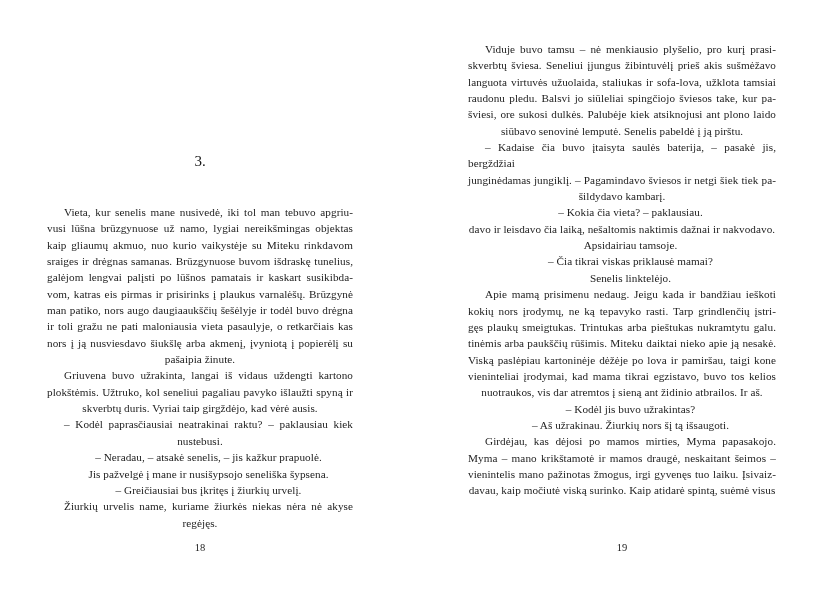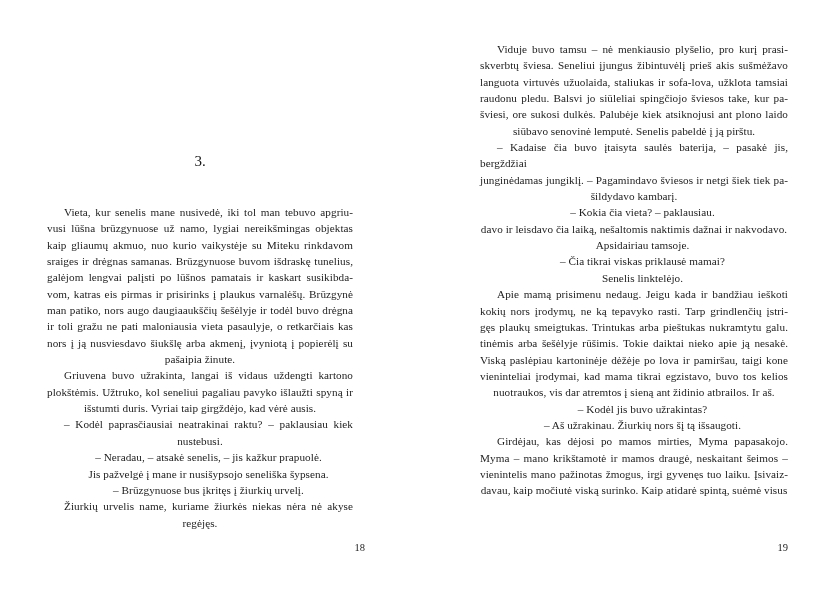--- a/index.html
+++ b/index.html
@@ -15,21 +15,21 @@
     overflow: hidden;
     font-family: "Liberation Serif", "DejaVu Serif", serif;
     color: #1c1c1c;
   }
   .page {
     position: absolute;
     top: 0;
     height: 610px;
   }
   .page.left  { left: 47px;  width: 306px; }
-  .page.right { left: 468px; width: 308px; margin-left: 12px; }
+  .page.right { left: 468px; width: 308px; }
 
   .chapter-heading {
     position: absolute;
     top: 151px;
     left: 0;
     width: 100%;
     text-align: center;
     font-size: 15px;
     line-height: 20px;
     color: #161616;
@@ -57,22 +57,22 @@
   .line.first { text-indent: 17px; }
 
   .page-number {
     position: absolute;
     top: 542px;
     left: 0;
     width: 100%;
     font-size: 10.5px;
     color: #1c1c1c;
   }
-  .page.left  .page-number { text-align: right; margin-left: 12px; }
-  .page.right .page-number { text-align: right; }
+  .page.left  .page-number { text-align: center; }
+  .page.right .page-number { text-align: center; }
 </style>
 </head>
 <body>
 
 <div class="spread">
 
   <div class="page left">
     <div class="chapter-heading">3.</div>
     <div class="text-block" id="left-text">
         <div class="paragraph">
@@ -83,34 +83,34 @@
           <div class="line just">galėjom lengvai palįsti po lūšnos pamatais ir kaskart susikibda-</div>
           <div class="line just">vom, katras eis pirmas ir prisirinks į plaukus varnalėšų. Brūzgynė</div>
           <div class="line just">man patiko, nors augo daugiaaukščių šešėlyje ir todėl buvo drėgna</div>
           <div class="line just">ir toli gražu ne pati maloniausia vieta pasaulyje, o retkarčiais kas</div>
           <div class="line just">nors į ją nusviesdavo šiukšlę arba akmenį, įvyniotą į popierėlį su</div>
           <div class="line">pašaipia žinute.</div>
         </div>
         <div class="paragraph">
           <div class="line first just">Griuvena buvo užrakinta, langai iš vidaus uždengti kartono</div>
           <div class="line just">plokštėmis. Užtruko, kol seneliui pagaliau pavyko išlaužti spyną ir</div>
-          <div class="line">išstumti duris. Vyriai taip girgždėjo, kad vėrė ausis.</div>
+          <div class="line">skverbtų duris. Vyriai taip girgždėjo, kad vėrė ausis.</div>
         </div>
         <div class="paragraph">
           <div class="line first just">– Kodėl paprasčiausiai neatrakinai raktu? – paklausiau kiek</div>
           <div class="line">nustebusi.</div>
         </div>
         <div class="paragraph">
           <div class="line first">– Neradau, – atsakė senelis, – jis kažkur prapuolė.</div>
         </div>
         <div class="paragraph">
           <div class="line first">Jis pažvelgė į mane ir nusišypsojo seneliška šypsena.</div>
         </div>
         <div class="paragraph">
-          <div class="line first">– Brūzgynuose bus įkritęs į žiurkių urvelį.</div>
+          <div class="line first">– Greičiausiai bus įkritęs į žiurkių urvelį.</div>
         </div>
         <div class="paragraph">
           <div class="line first just">Žiurkių urvelis name, kuriame žiurkės niekas nėra nė akyse</div>
           <div class="line">regėjęs.</div>
         </div>
       </div>
     <div class="page-number">18</div>
   </div>
 
   <div class="page right">
@@ -140,21 +140,21 @@
         <div class="paragraph">
           <div class="line first">– Čia tikrai viskas priklausė mamai?</div>
         </div>
         <div class="paragraph">
           <div class="line first">Senelis linktelėjo.</div>
         </div>
         <div class="paragraph">
           <div class="line first just">Apie mamą prisimenu nedaug. Jeigu kada ir bandžiau ieškoti</div>
           <div class="line just">kokių nors įrodymų, ne ką tepavyko rasti. Tarp grindlenčių įstri-</div>
           <div class="line just">gęs plaukų smeigtukas. Trintukas arba pieštukas nukramtytu galu.</div>
-          <div class="line just">tinėmis arba šešėlyje rūšimis. Tokie daiktai nieko apie ją nesakė.</div>
+          <div class="line just">tinėmis arba paukščių rūšimis. Miteku daiktai nieko apie ją nesakė.</div>
           <div class="line just">Viską paslėpiau kartoninėje dėžėje po lova ir pamiršau, taigi kone</div>
           <div class="line just">vieninteliai įrodymai, kad mama tikrai egzistavo, buvo tos kelios</div>
           <div class="line">nuotraukos, vis dar atremtos į sieną ant židinio atbrailos. Ir aš.</div>
         </div>
         <div class="paragraph">
           <div class="line first">– Kodėl jis buvo užrakintas?</div>
         </div>
         <div class="paragraph">
           <div class="line first">– Aš užrakinau. Žiurkių nors šį tą išsaugoti.</div>
         </div>

